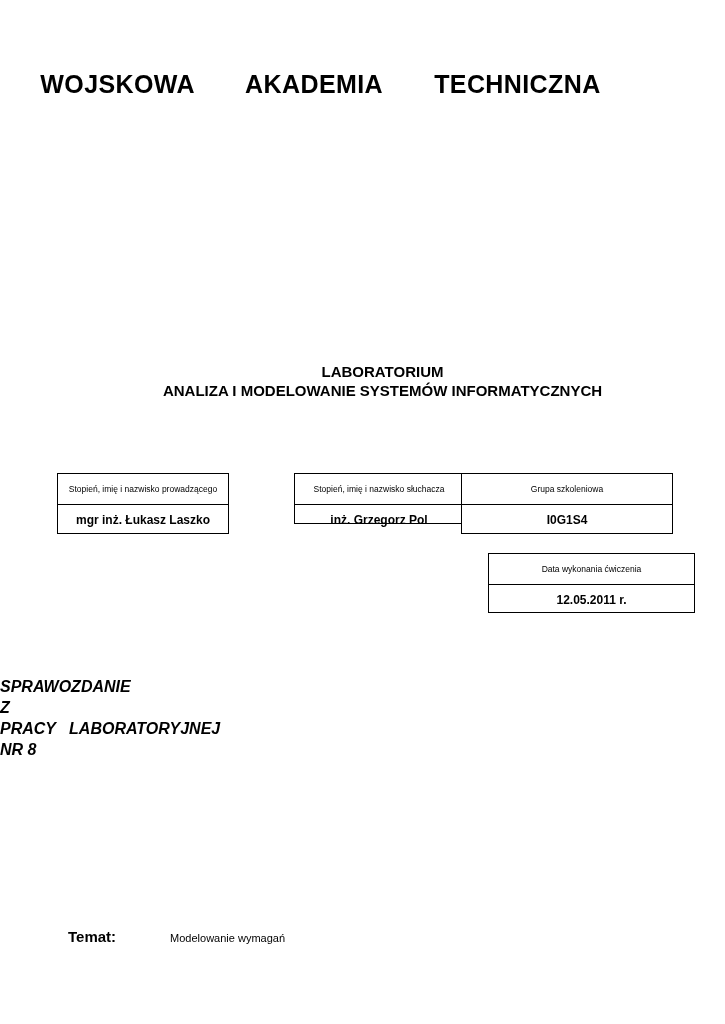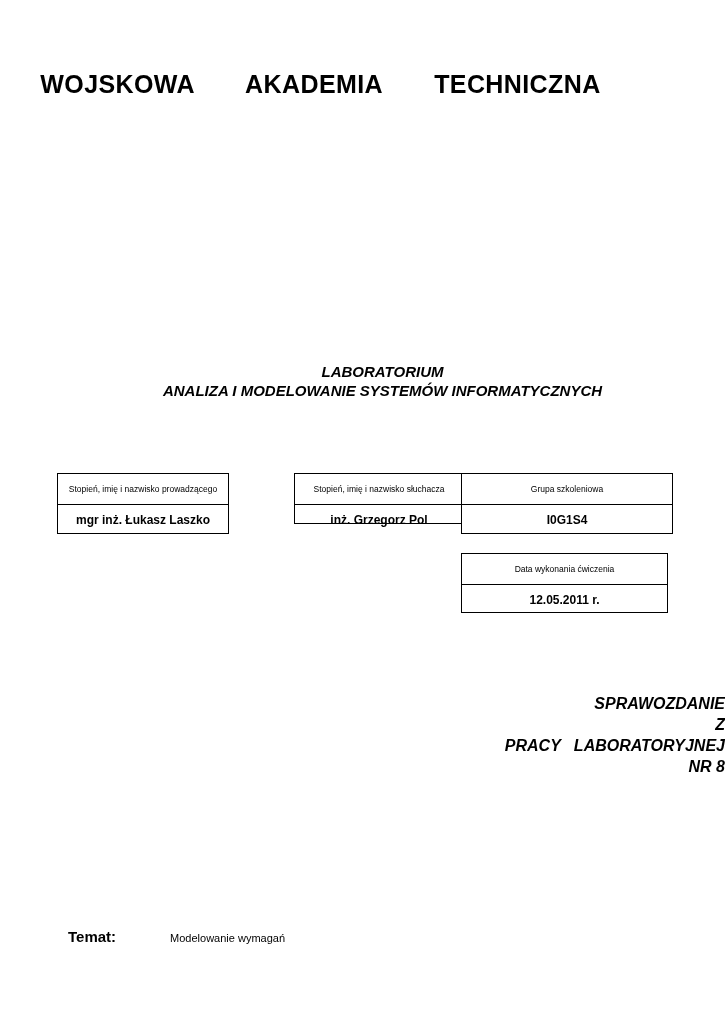--- a/index.html
+++ b/index.html
@@ -41,21 +41,20 @@
   .lab-heading {
     position: absolute;
     top: 362px;
     left: 0;
     width: 725px;
     text-align: center;
   }
   .lab-heading .line {
     font-size: 15px;
     font-weight: bold;
-    font-style: italic;
     line-height: 19px;
     white-space: pre;
     margin-left: 40px;
   }
 
   
   .info-box {
     position: absolute;
     border: 1px solid #000000;
     box-sizing: border-box;
@@ -81,30 +80,29 @@
     justify-content: center;
     font-size: 12px;
     font-weight: bold;
     text-align: center;
     padding: 0 4px;
   }
 
   #box-instructor { left: 57px;  top: 473px; width: 172px; height: 61px; }
   #box-student    { left: 294px; top: 473px; width: 170px; height: 51px; }
   #box-group      { left: 461px; top: 473px; width: 212px; height: 61px; }
-  #box-date       { left: 461px; top: 553px; width: 207px; height: 60px; }
+  #box-date       { left: 488px; top: 553px; width: 207px; height: 60px; }
 
   
   .report-title {
     position: absolute;
     top: 676px;
     left: 0;
     width: 725px;
-    text-align: right;
-    margin-top: 17px;
+    text-align: left;
   }
   .report-title .line {
     font-size: 16px;
     font-weight: bold;
     font-style: italic;
     line-height: 21px;
     white-space: pre;
   }
 
   

